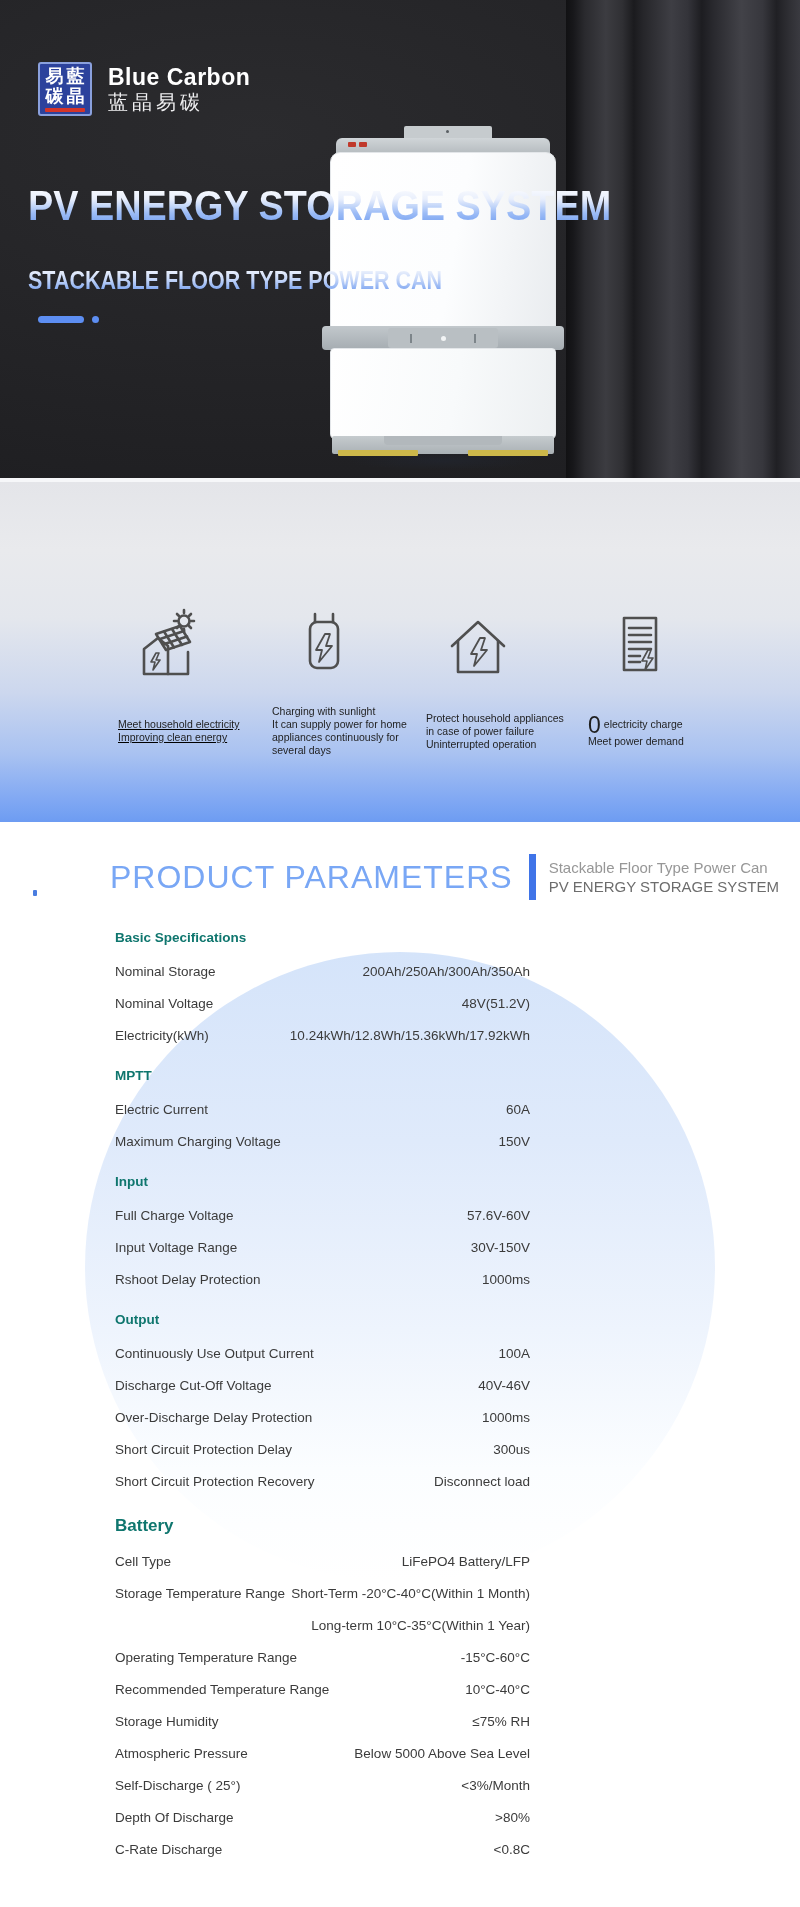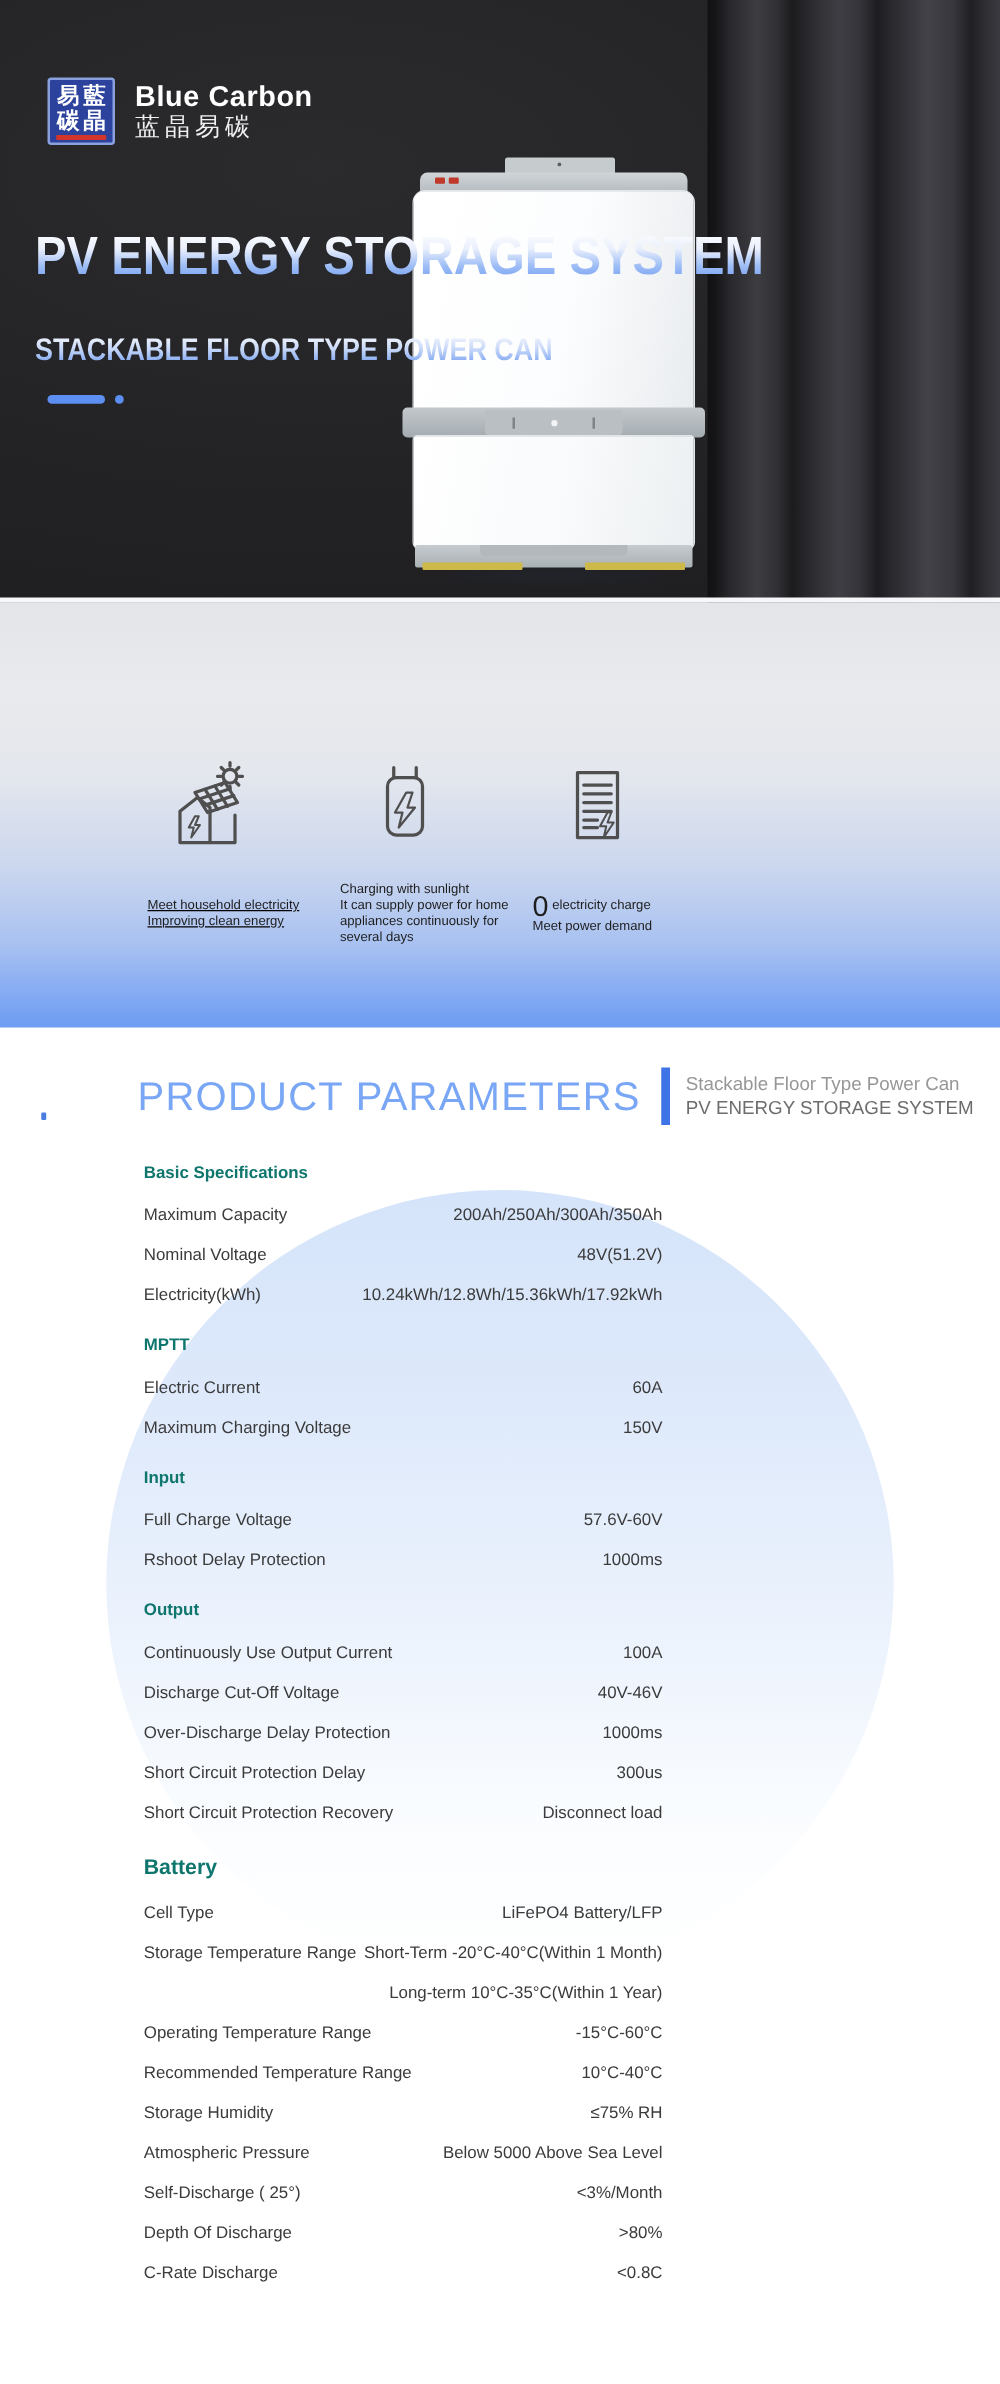--- a/index.html
+++ b/index.html
@@ -185,20 +185,34 @@
         <div class="feature-caption">
           <div>Charging with sunlight</div>
           <div>It can supply power for home</div>
           <div>appliances continuously for</div>
           <div>several days</div>
         </div>
       </div>
       <div class="feature">
         <div class="feature-icon">
   <svg width="72" height="72" viewBox="0 0 72 72" fill="none" stroke="#4f4f4f" stroke-width="2.6" stroke-linejoin="round" stroke-linecap="round">
+    <path d="M10,38 L36,14 L62,38"></path>
+    <path d="M16,33 V64 H56 V33"></path>
+    <path d="M38,30 L29,46 h6 l-3,12 L45,42 h-6 l4,-12 z" stroke-width="1.8"></path>
+  </svg>
+</div>
+        <div class="feature-caption">
+          <div>Protect household appliances</div>
+          <div>in case of power failure</div>
+          <div>Uninterrupted operation</div>
+        </div>
+      </div>
+      <div class="feature">
+        <div class="feature-icon">
+  <svg width="72" height="72" viewBox="0 0 72 72" fill="none" stroke="#4f4f4f" stroke-width="2.6" stroke-linejoin="round" stroke-linecap="round">
     <rect x="20" y="10" width="32" height="52"></rect>
     <path d="M25,20 H47 M25,27 H47 M25,34 H47 M25,41 H47 M25,48 H36 M25,54 H36"></path>
     <path d="M44,42 l-6,11 h5 l-2,9 l8,-12 h-5 l3,-8 z" stroke-width="1.6"></path>
   </svg>
 </div>
         <div class="feature-caption">
           <div class="zero-line"><span class="big-zero">0</span> electricity charge</div>
           <div>Meet power demand</div>
         </div>
       </div>
@@ -213,21 +227,21 @@
     <div class="params-side">
       <div class="params-side-1">Stackable Floor Type Power Can</div>
       <div class="params-side-2">PV ENERGY STORAGE SYSTEM</div>
     </div>
   </div>
 
   <div class="spec-table">
       <div class="spec-section">
         <div class="spec-section-title">Basic Specifications</div>
         <div class="spec-row">
-          <div class="spec-label">Maximum Capacity</div>
+          <div class="spec-label">Nominal Storage</div>
           <div class="spec-value">
             <div>200Ah/250Ah/300Ah/350Ah</div>
           </div>
         </div>
         <div class="spec-row">
           <div class="spec-label">Nominal Voltage</div>
           <div class="spec-value">
             <div>48V(51.2V)</div>
           </div>
         </div>
@@ -255,20 +269,26 @@
       </div>
       <div class="spec-section">
         <div class="spec-section-title">Input</div>
         <div class="spec-row">
           <div class="spec-label">Full Charge Voltage</div>
           <div class="spec-value">
             <div>57.6V-60V</div>
           </div>
         </div>
         <div class="spec-row">
+          <div class="spec-label">Input Voltage Range</div>
+          <div class="spec-value">
+            <div>30V-150V</div>
+          </div>
+        </div>
+        <div class="spec-row">
           <div class="spec-label">Rshoot Delay Protection</div>
           <div class="spec-value">
             <div>1000ms</div>
           </div>
         </div>
       </div>
       <div class="spec-section">
         <div class="spec-section-title">Output</div>
         <div class="spec-row">
           <div class="spec-label">Continuously Use Output Current</div>

